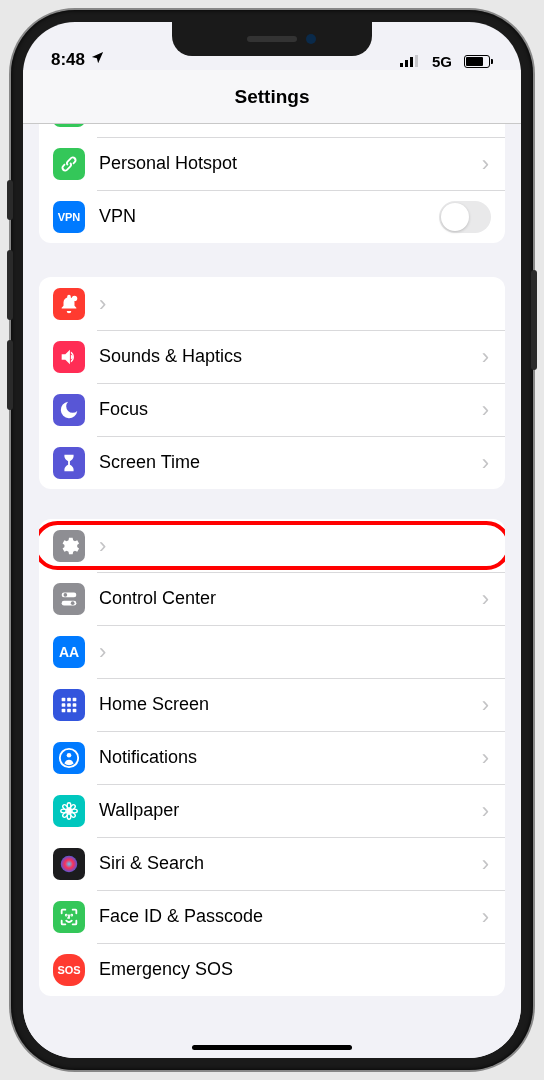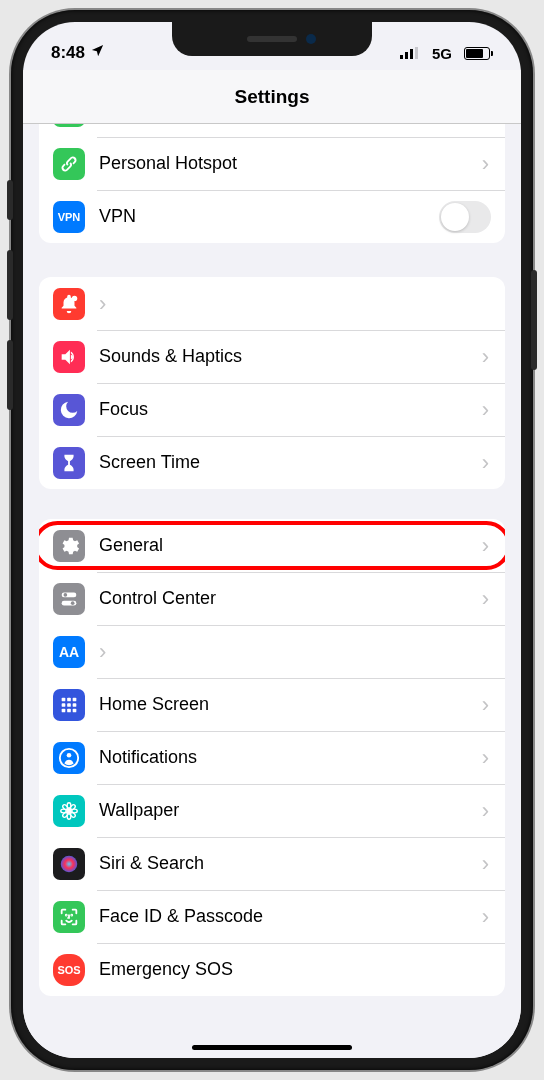--- a/index.html
+++ b/index.html
@@ -59,21 +59,21 @@
   .camera {
     width: 10px; height: 10px; background: #0a2a4a; border-radius: 50%;
     position: absolute; right: 56px; top: 12px;
   }
   .status-bar {
     position: absolute;
     top: 0; left: 0; right: 0;
     height: 48px;
     display: flex;
     justify-content: space-between;
-    align-items: center;
+    align-items: flex-end;
     padding: 14px 28px 0;
     z-index: 40;
     font-weight: 600;
   }
   .status-left { font-size: 17px; display: flex; align-items: center; gap: 5px; }
   .status-right { display: flex; align-items: center; gap: 12px; font-size: 15px; font-weight:600;}
   .nav-header {
     position: absolute;
     top: 48px; left: 0; right: 0;
     height: 54px;
@@ -282,21 +282,20 @@
             <div class="chevron">›</div>
           </div>
         </div>
         <div class="group">
           <div class="row" style="position: relative;">
             <div class="row-icon ic" style="background: rgb(142, 142, 147);">
               <svg viewBox="0 0 24 24">
                 <path fill="white" d="M12 8a4 4 0 1 0 0 8 4 4 0 0 0 0-8zm9 4a7 7 0 0 0-.1-1.2l2.1-1.6-2-3.4-2.5 1a7 7 0 0 0-2-1.2L16 3h-4l-.5 2.6a7 7 0 0 0-2 1.2l-2.5-1-2 3.4 2.1 1.6A7 7 0 0 0 7 12c0 .4 0 .8.1 1.2L5 14.8l2 3.4 2.5-1c.6.5 1.3.9 2 1.2L12 21h4l.5-2.6c.7-.3 1.4-.7 2-1.2l2.5 1 2-3.4-2.1-1.6c.1-.4.1-.8.1-1.2z"></path>
               </svg>
             </div>
-            <div class="row-label">General</div>
             <div class="chevron">›</div>
             <div class="highlight-ring" style="inset: 2px -6px;"></div>
           </div>
           <div class="row" style="position: relative;">
             <div class="row-icon ic" style="background: rgb(142, 142, 147);">
               <svg viewBox="0 0 24 24">
                 <rect x="4" y="5" width="16" height="5" rx="2.5" fill="white"></rect>
                 <circle cx="8" cy="7.5" r="2" fill="#8e8e93"></circle>
                 <rect x="4" y="14" width="16" height="5" rx="2.5" fill="white"></rect>
                 <circle cx="16" cy="16.5" r="2" fill="#8e8e93"></circle>

